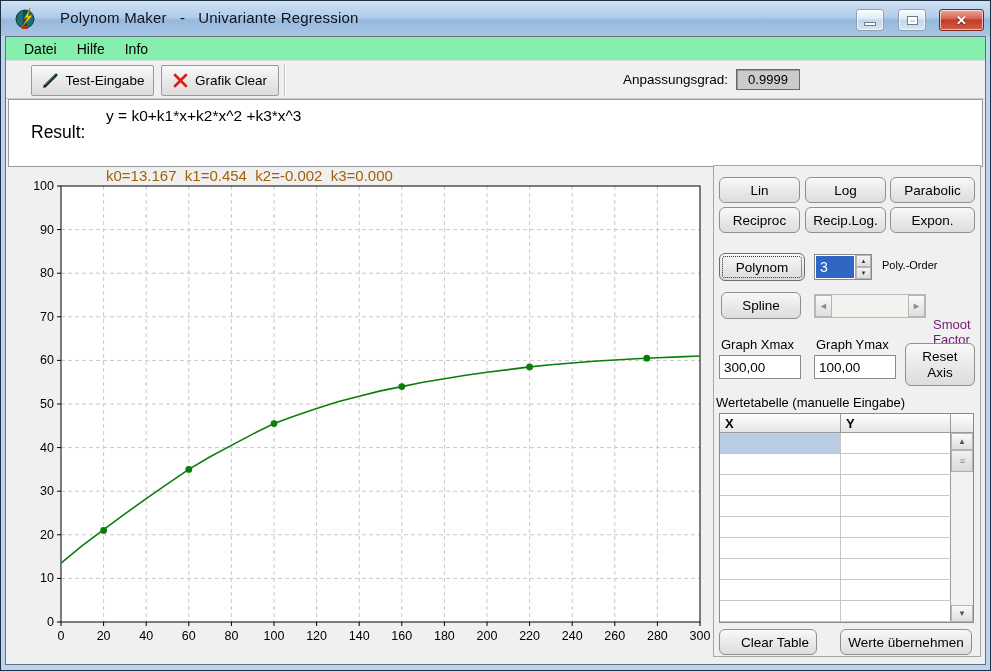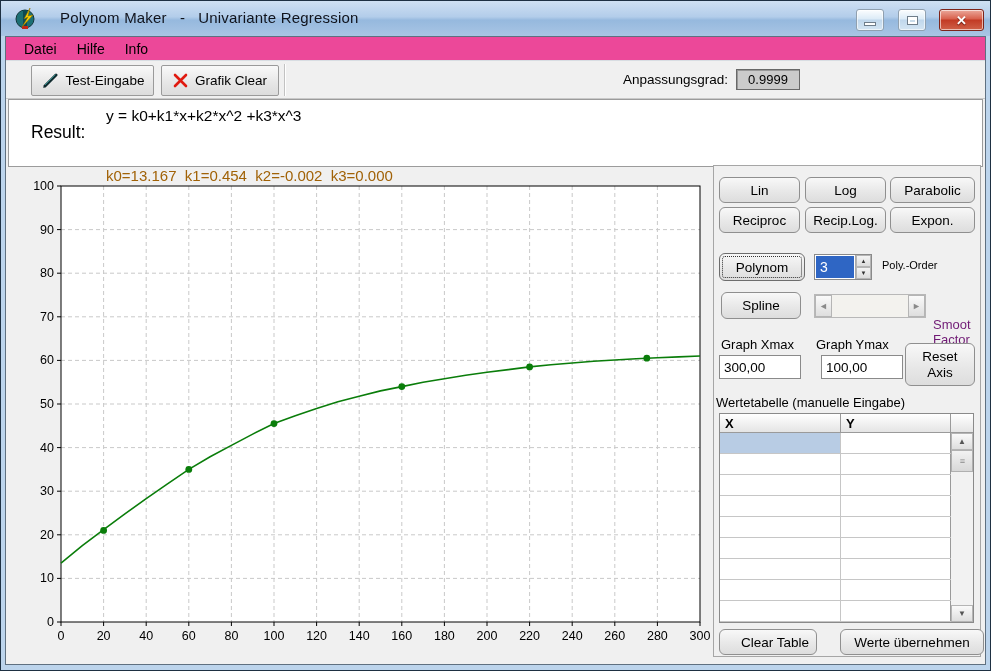--- a/index.html
+++ b/index.html
@@ -37,21 +37,21 @@
   .glyph-max::after{ content:""; position:absolute; left:2px; top:3px; right:2px; bottom:2px; background:#cadcea; }
   .glyph-close{ color:#fff; font-size:13px; font-weight:bold; text-shadow:0 1px 1px #5e140c; }
 
   
   .client{
     position:absolute; left:4px; right:4px; top:35px; bottom:5px;
     background:#f0f0f0; border:1px solid #5f7080; overflow:hidden;
   }
   .menubar{
     position:absolute; left:0; top:0; right:0; height:24px;
-    background:#ec4899; border-bottom:1px solid #d8dde2; padding-left:12px;
+    background:#86efac; border-bottom:1px solid #d8dde2; padding-left:12px;
     display:flex; align-items:center;
   }
   .menu-item{ font-size:14px; color:#000; padding:2px 6px; margin-right:8px; cursor:default; }
 
   .toolbar{
     position:absolute; left:0; top:25px; right:0; height:37px;
     background:#f0f0f0; border-bottom:1px solid #c9c9c9;
   }
   .tbtn{
     position:absolute; top:3px; height:31px;
@@ -320,21 +320,21 @@
         <span class="hs-arrow">►</span>
       </div>
       <span class="lbl dim" style="left:219px; top:125px;">
         <span>Smoot</span><br>
         <span>Factor</span>
       </span>
 
       <span class="lbl" style="left:7px;   top:171px;">Graph Xmax</span>
       <span class="lbl" style="left:102px; top:171px;">Graph Ymax</span>
       <input class="input" style="left: 5px; top: 189px;" value="300,00">
-      <input class="input" style="left: 100px; top: 189px; margin-left: 7px;" value="100,00">
+      <input class="input" style="left: 100px; top: 189px;" value="100,00">
       <div class="btn" style="left:191px; top:177px; width:70px; height:43px; flex-direction:column; line-height:16px;">
         <span>Reset</span>
         <span>Axis</span>
       </div>
 
       <span class="lbl" style="left:2px; top:229px;">Wertetabelle (manuelle Eingabe)</span>
 
       <div class="wtable">
         <div class="wt-header">
           <span class="hx">X</span>
@@ -383,17 +383,17 @@
           <div class="wt-scroll">
             <span class="sc-btn">▲</span>
             <span class="sc-thumb">≡</span>
             <span class="sc-track"></span>
             <span class="sc-btn">▼</span>
           </div>
         </div>
       </div>
 
       <div class="btn" style="left:5px;   top:463px; width:98px;  height:26px;padding-left:14px;">Clear Table</div>
-      <div class="btn" style="left:126px; top:463px; width:144px; height:26px;">Werte übernehmen</div>
+      <div class="btn" style="left:126px; top:463px; width:132px; height:26px;">Werte übernehmen</div>
     </div>
 
   </div>
 </div>
 
 </body></html>

